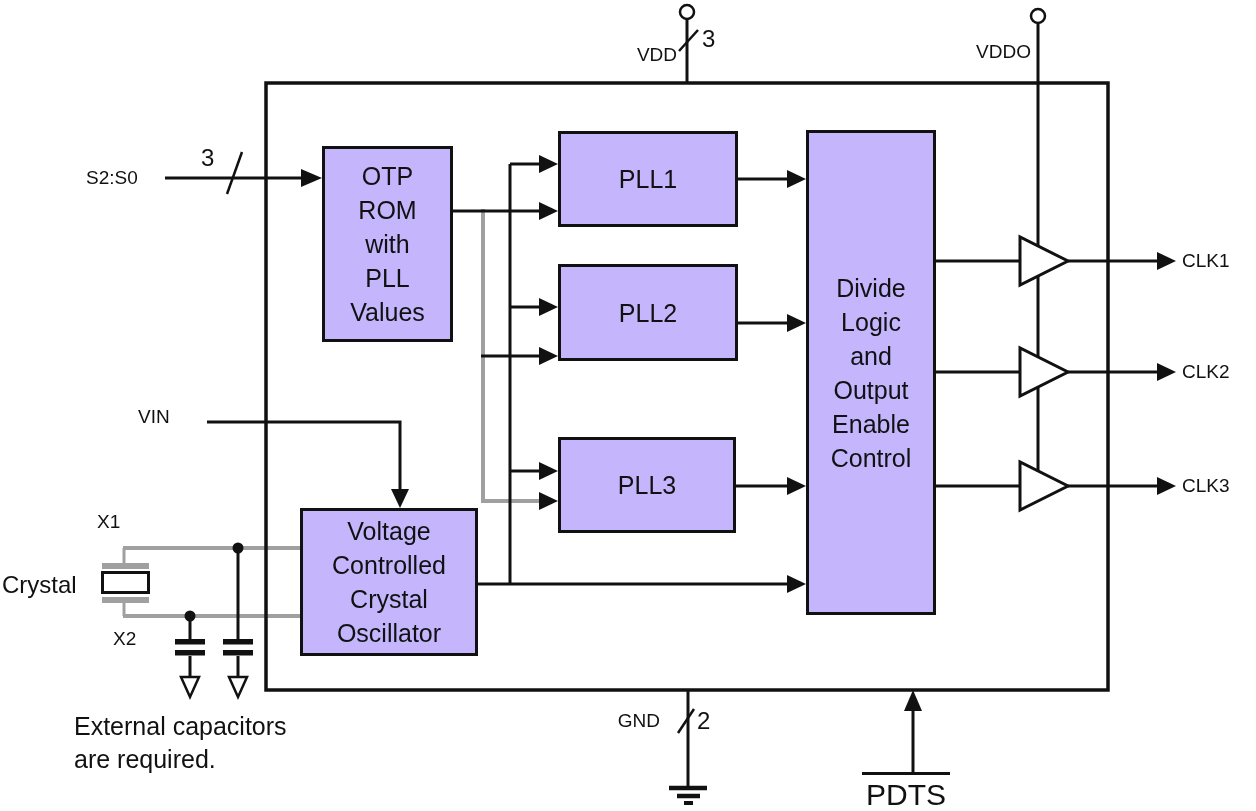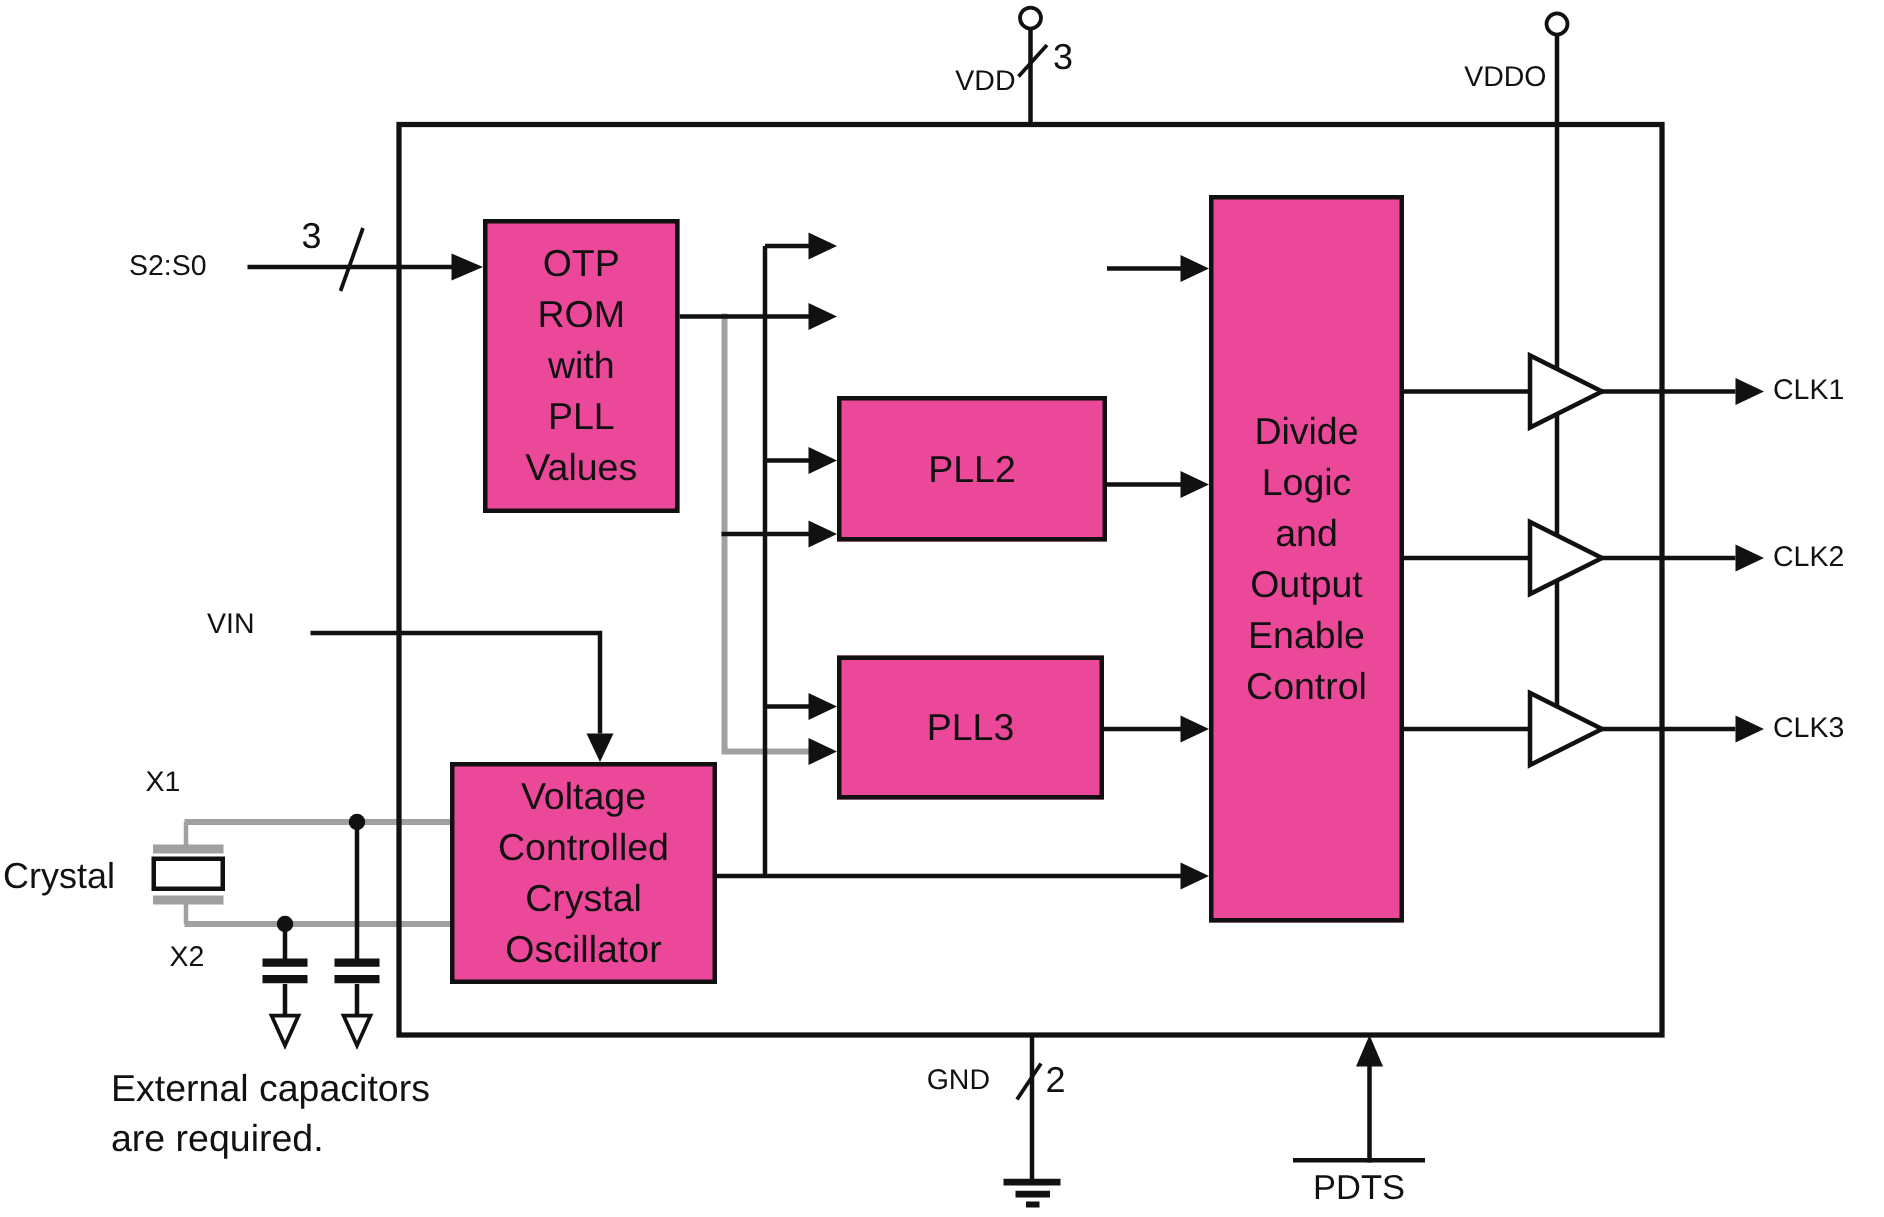--- a/index.html
+++ b/index.html
@@ -5,30 +5,30 @@
   html,body{margin:0;padding:0;background:#ffffff;}
   .canvas{
     position:relative;width:1256px;height:811px;background:#ffffff;
     font-family:"Liberation Sans", sans-serif;color:#111;overflow:hidden;
   }
   .wires{position:absolute;left:0;top:0;}
   .lbl{position:absolute;font-size:19px;line-height:26px;white-space:pre;}
   .lbl.small{font-size:24px;}
   .lbl.right{text-align:right;}
   .box{
-    position:absolute;box-sizing:border-box;border:3px solid #111;background:#ec4899;
+    position:absolute;box-sizing:border-box;border:3px solid #111;background:#c4b5fd;
     display:flex;align-items:center;justify-content:center;text-align:center;
     font-size:25px;line-height:34px;white-space:pre-line;
   }
   .note{
     position:absolute;font-size:25px;line-height:33px;white-space:pre-line;
   }
   .pdts{
     position:absolute;box-sizing:border-box;border-top:3px solid #111;
-    text-align:center;font-size:23px;padding-top:3px;white-space:pre;
+    text-align:center;font-size:30px;padding-top:3px;white-space:pre;
   }
 </style>
 </head>
 <body>
 
 <div class="canvas">
 
   <svg class="wires" width="1256" height="811" viewBox="0 0 1256 811">
 
     <g stroke="#a0a0a0" fill="none">
@@ -125,20 +125,21 @@
 
     <circle cx="687" cy="12" r="7" fill="#fff" stroke="#111" stroke-width="2.5"></circle>
     <circle cx="1038" cy="16" r="7" fill="#fff" stroke="#111" stroke-width="2.5"></circle>
   </svg>
 
   <div class="box" style="left:322px;top:146px;width:131px;height:196px;">OTP
 ROM
 with
 PLL
 Values</div>
+  <div class="box" style="left:558px;top:131px;width:180px;height:96px;">PLL1</div>
   <div class="box" style="left:558px;top:264px;width:180px;height:97px;">PLL2</div>
   <div class="box" style="left:558px;top:437px;width:178px;height:96px;">PLL3</div>
   <div class="box" style="left:806px;top:130px;width:130px;height:485px;">Divide
 Logic
 and
 Output
 Enable
 Control</div>
   <div class="box" style="left:300px;top:508px;width:178px;height:148px;">Voltage
 Controlled

